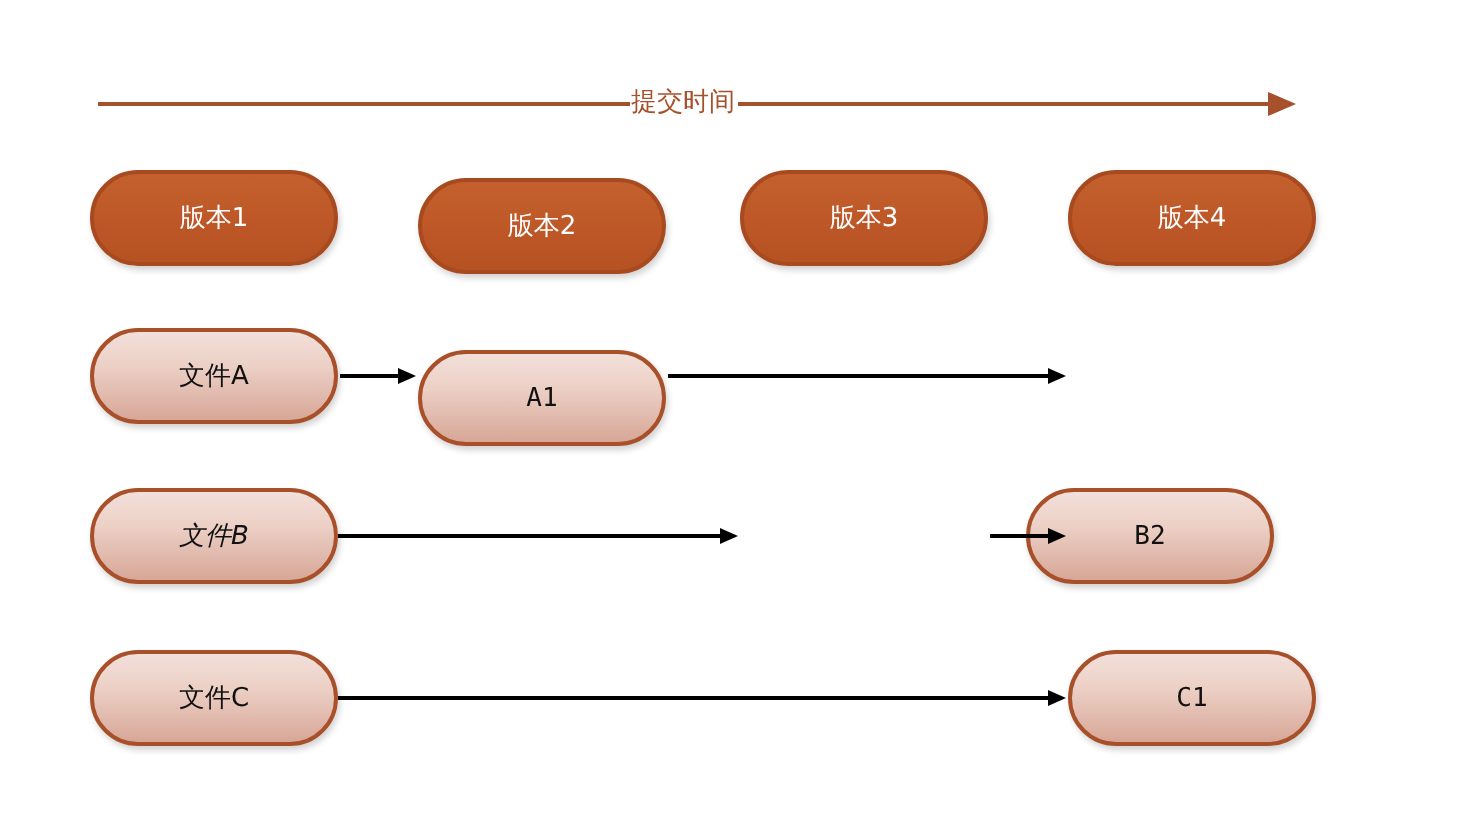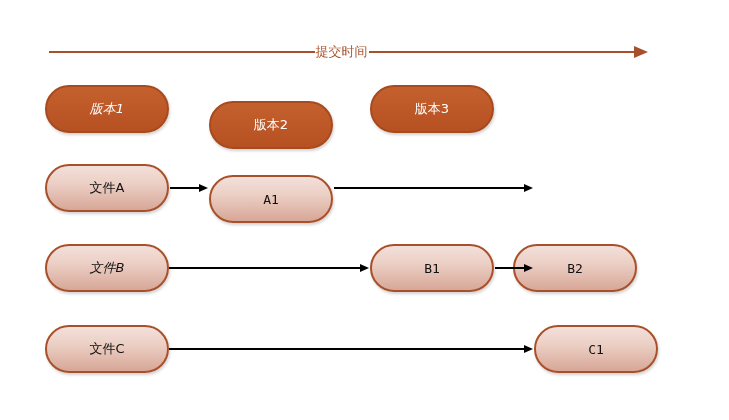--- a/index.html
+++ b/index.html
@@ -84,29 +84,29 @@
 
 <div class="canvas">
 
   <div class="timeline">
     <div class="tl-line"></div>
     <div class="tl-label">提交时间</div>
     <div class="tl-line"></div>
     <div class="tl-head"></div>
   </div>
 
-  <div class="pill version" style="left:45px;  top:85px;font-style:italic;">版本1</div>
-  <div class="pill version" style="left:209px; top:101px;">版本2</div>
+  <div class="pill version" style="left:45px;  top:85px;">版本1</div>
+  <div class="pill version" style="left:209px; top:89px;">版本2</div>
   <div class="pill version" style="left:370px; top:85px;">版本3</div>
+  <div class="pill version" style="left:534px; top:85px;">版本4</div>
 
   <div class="pill file" style="left:45px;  top:164px;">文件A</div>
   <div class="pill file rev" style="left:209px; top:164px;margin-top:11px;">A1</div>
 
   <div class="pill file" style="left:45px;  top:244px;font-style:italic;">文件B</div>
-  <div class="pill file rev" style="left:370px; top:244px;">B1</div>
   <div class="pill file rev" style="left:513px; top:244px;">B2</div>
 
   <div class="pill file" style="left:45px;  top:325px;">文件C</div>
   <div class="pill file rev" style="left:534px; top:325px;text-align:right;">C1</div>
 
   <div class="arrow" style="left:170px; top:187px; width:29px;"></div>
   <div class="arrow" style="left:334px; top:187px; width:190px;"></div>
   <div class="arrow" style="left:169px; top:267px; width:191px;"></div>
   <div class="arrow" style="left:495px; top:267px; width:29px;"></div>
   <div class="arrow" style="left:169px; top:348px; width:355px;"></div>

